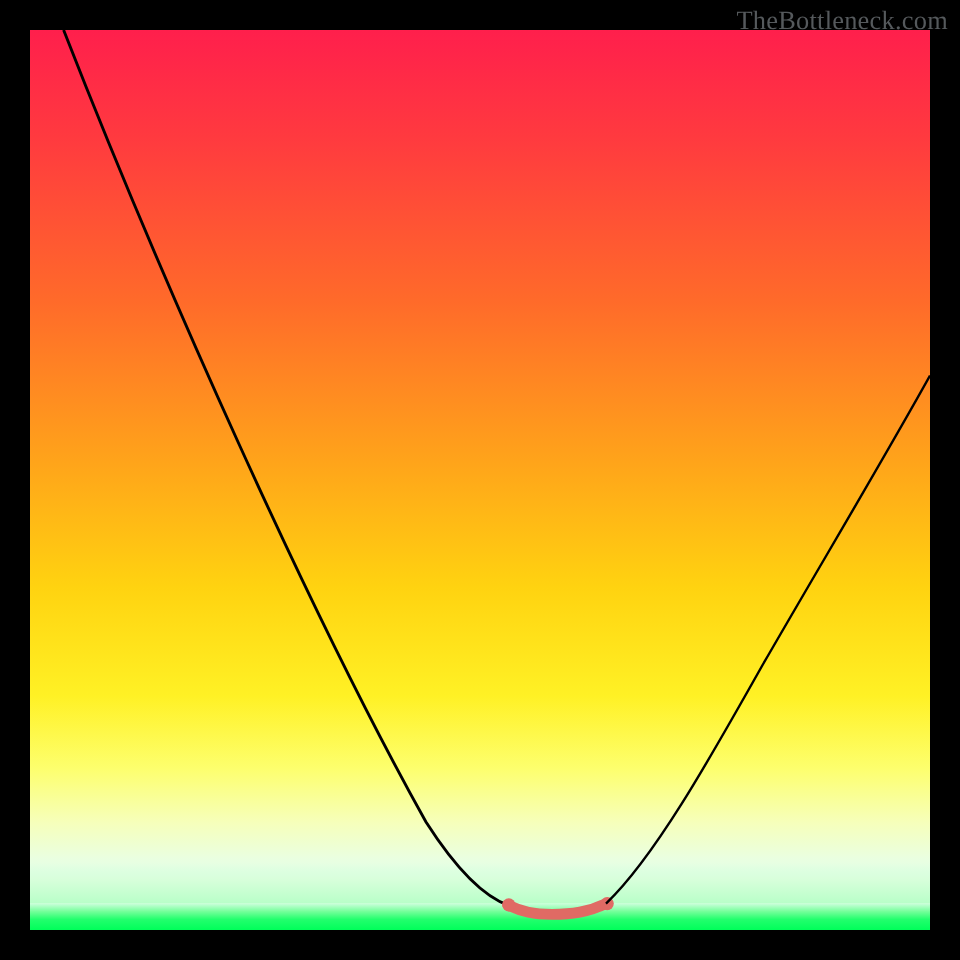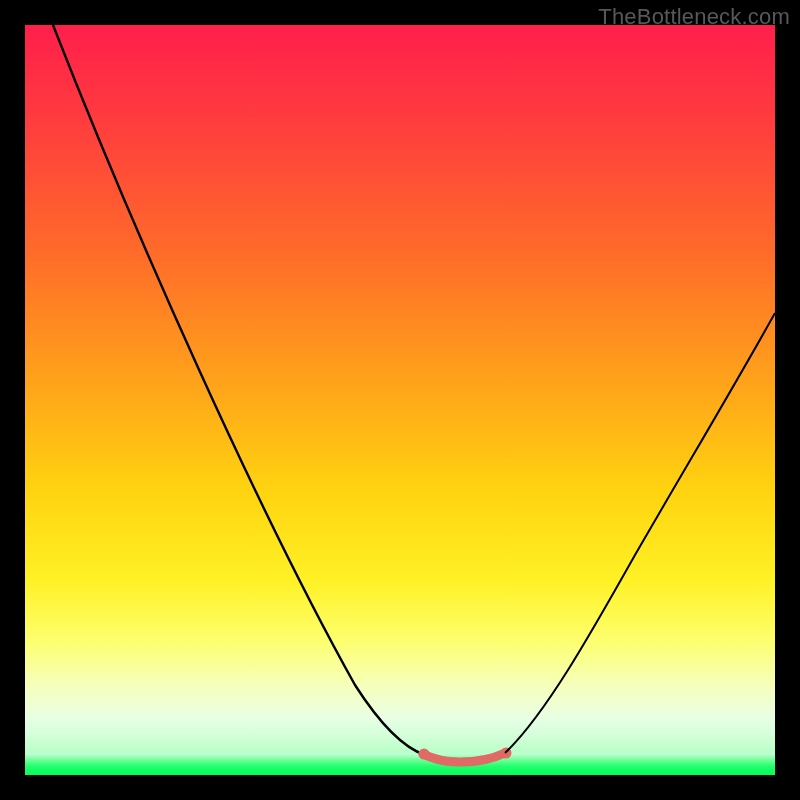--- a/index.html
+++ b/index.html
@@ -82,20 +82,21 @@
   }
   .watermark {
     position: absolute;
     top: 4px;
     right: 10px;
     color: #55595c;
     font-size: 22px;
     letter-spacing: 0.2px;
     font-weight: 400;
     user-select: none;
+    font-family: Liberation Serif, serif;
   }
 </style>
 </head>
 <body>
 
 <div class="frame">
   <div class="watermark">TheBottleneck.com</div>
 
   <div class="plot">
     <div class="gradient"></div>

